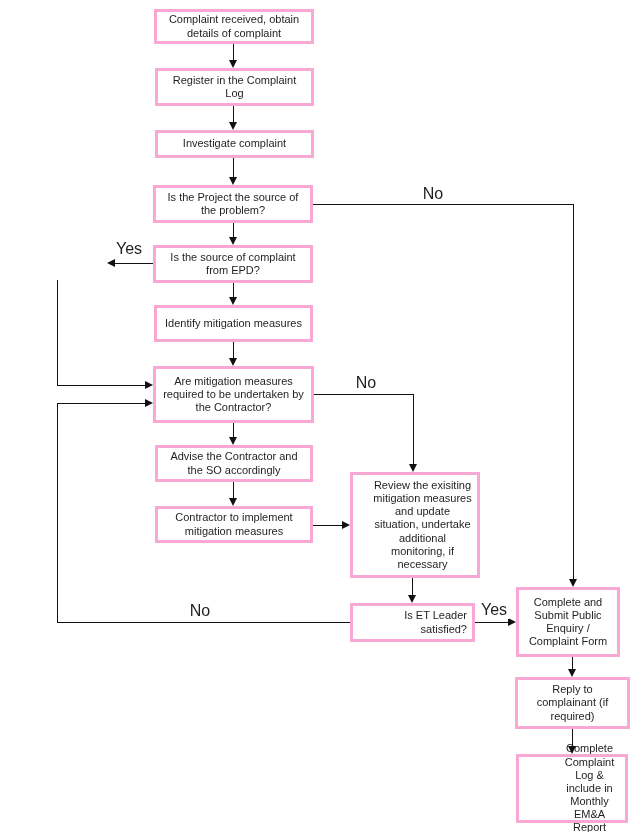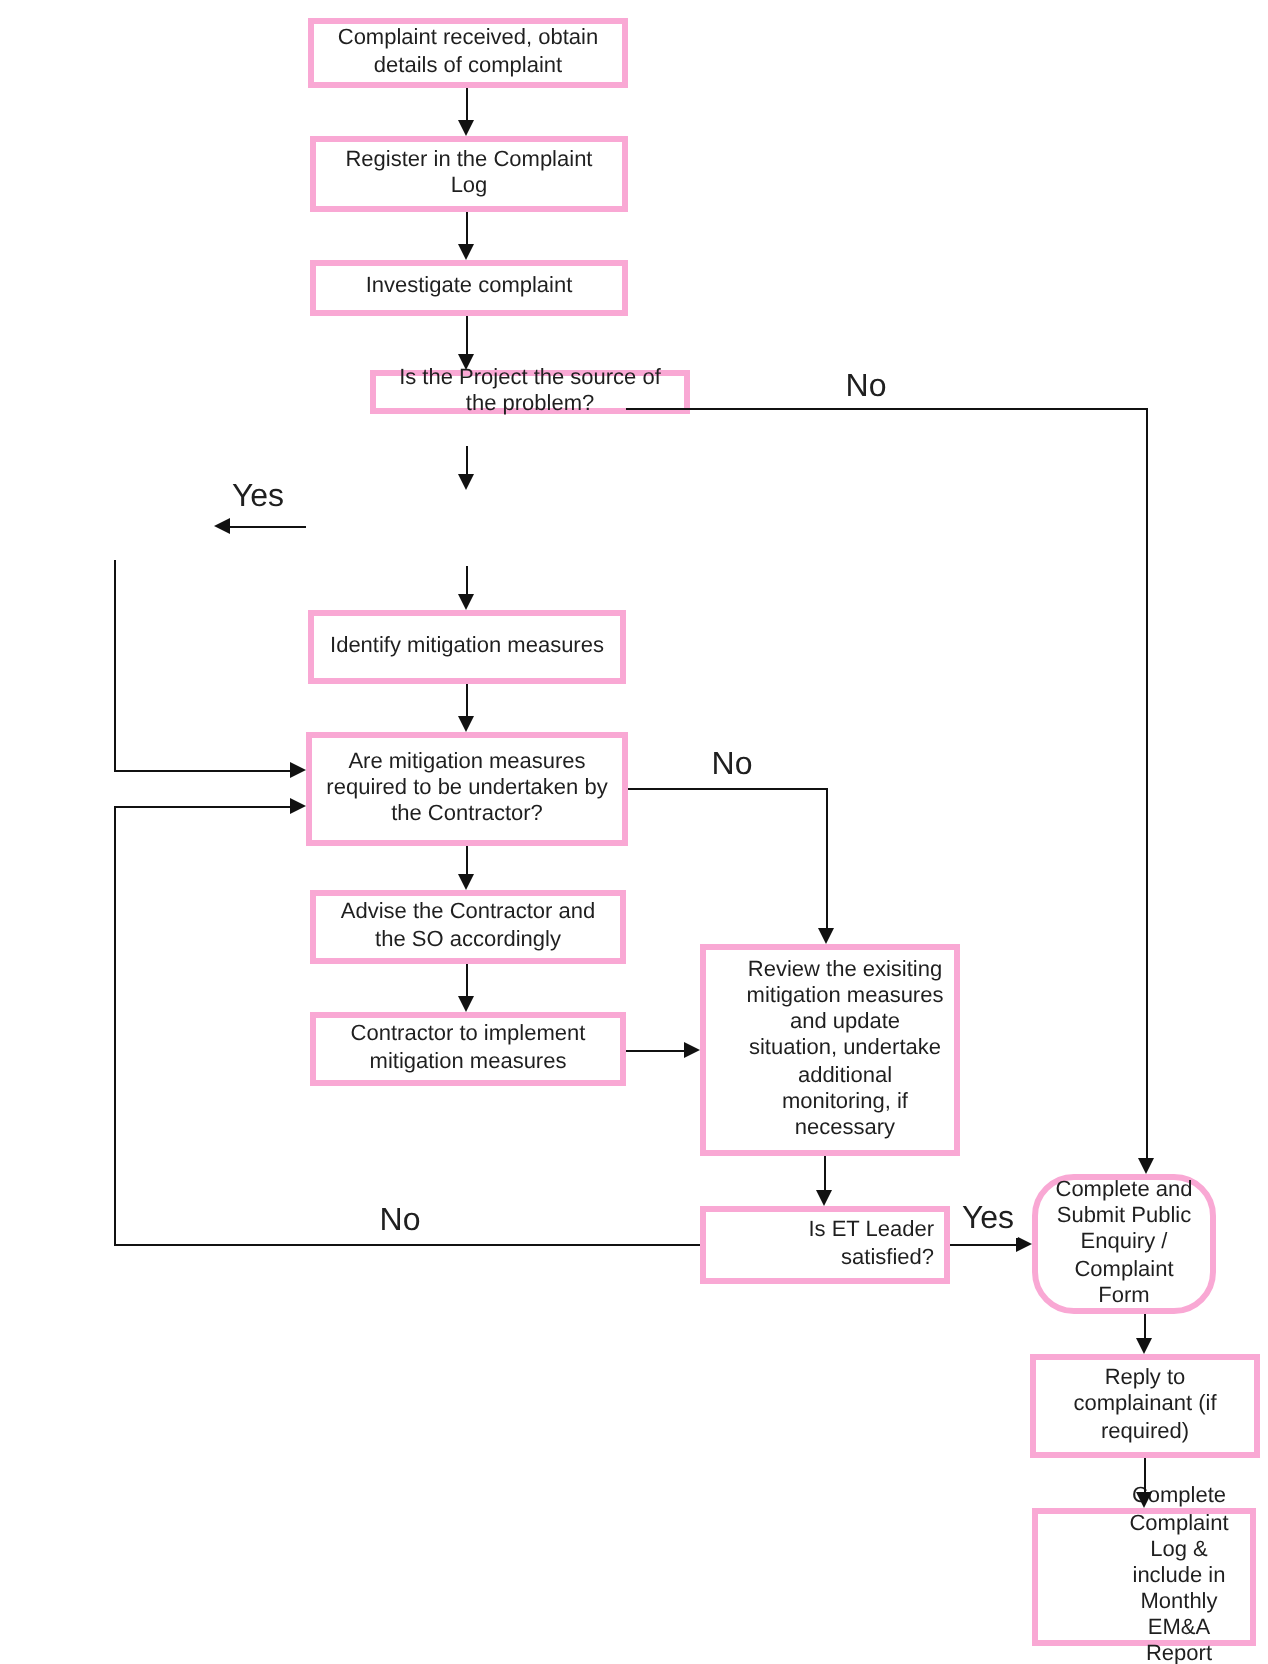--- a/index.html
+++ b/index.html
@@ -73,37 +73,38 @@
 <body>
 
 <div id="canvas">
 
   <div class="box" style="left:154px; top:9px;  width:160px; height:35px;">Complaint received, obtain details of complaint</div>
 
   <div class="box" style="left:155px; top:68px; width:159px; height:38px;">Register in the Complaint Log</div>
 
   <div class="box" style="left:155px; top:130px; width:159px; height:28px;">Investigate complaint</div>
 
-  <div class="box" style="left:153px; top:185px; width:160px; height:22px;margin-left:32px;">Is the Project the source of the problem?</div>
+  <div class="box" style="left:153px; top:185px; width:160px; height:38px;">Is the Project the source of the problem?</div>
 
+  <div class="box" style="left:153px; top:245px; width:160px; height:38px;">Is the source of complaint from EPD?</div>
 
 
   <div class="box" style="left:154px; top:305px; width:159px; height:37px;">Identify mitigation measures</div>
 
   <div class="box" style="left:155px; top:445px; width:158px; height:37px;">Advise the Contractor and the SO accordingly</div>
 
   <div class="box" style="left:153px; top:366px; width:161px; height:57px;">Are mitigation measures required to be undertaken by the Contractor?</div>
 
   <div class="box" style="left:155px; top:506px; width:158px; height:37px;">Contractor to implement mitigation measures</div>
 
   <div class="box" style="left:350px; top:472px; width:130px; height:106px;padding-left:20px;">Review the exisiting mitigation measures and update situation, undertake additional monitoring, if necessary</div>
 
   <div class="box" style="left:350px; top:603px; width:125px; height:39px;text-align:right;">Is ET Leader satisfied?</div>
 
-  <div class="box" style="left:516px; top:587px; width:92px; height:70px;border-radius:21px;">Complete and Submit Public Enquiry / Complaint Form</div>
+  <div class="box" style="left:516px; top:587px; width:104px; height:70px;">Complete and Submit Public Enquiry / Complaint Form</div>
 
   <div class="box" style="left:515px; top:677px; width:115px; height:52px;">Reply to complainant (if required)</div>
 
   <div class="box" style="left:516px; top:754px; width:112px; height:69px;padding-left:40px;">Complete Complaint Log &amp; include in Monthly EM&amp;A Report</div>
 
   <div class="lv" style="left:233px; top:44px;  height:16px;"></div>
   <div class="arr arr-down" style="left:229px; top:60px;"></div>
 
   <div class="lv" style="left:233px; top:106px; height:16px;"></div>
   <div class="arr arr-down" style="left:229px; top:122px;"></div>

